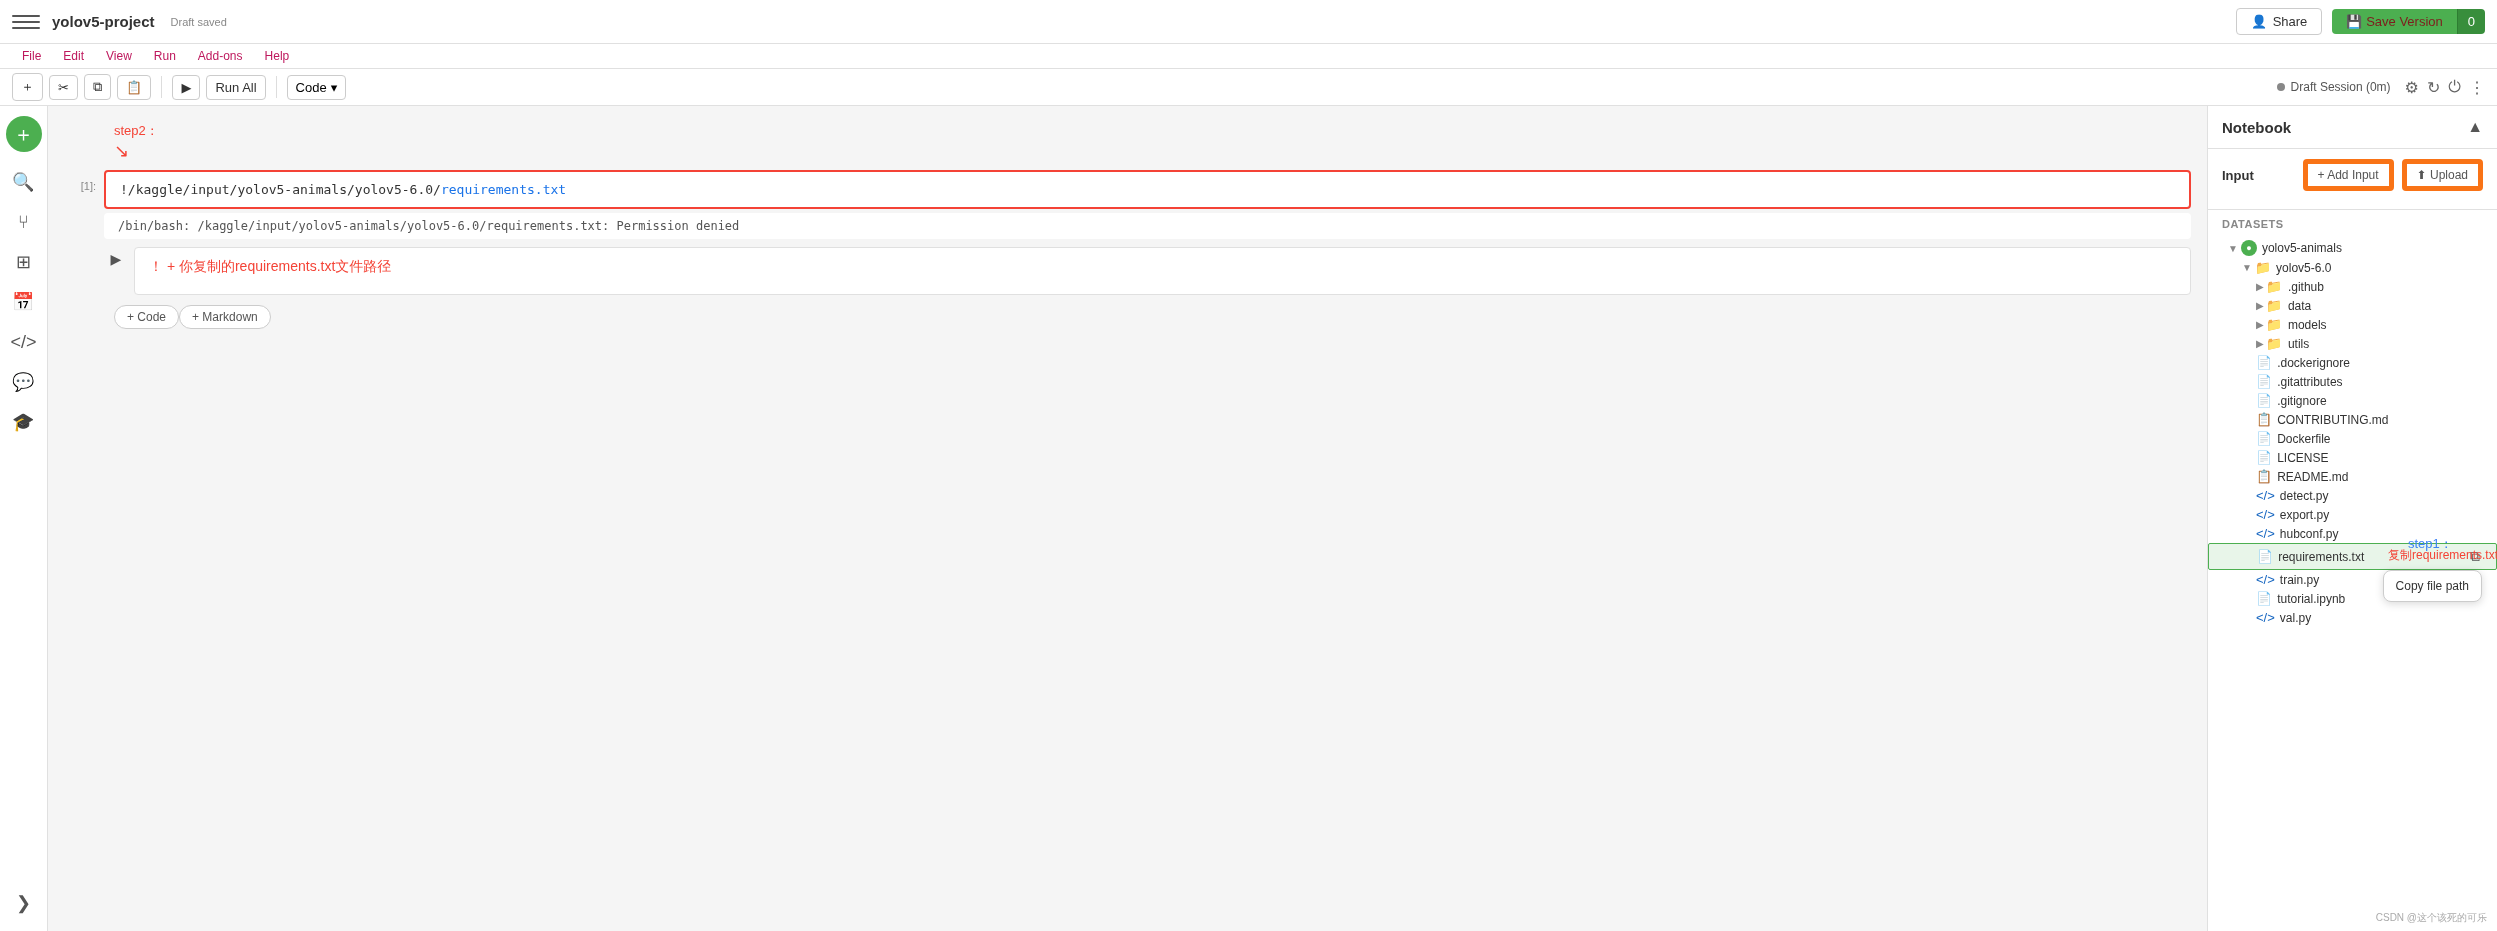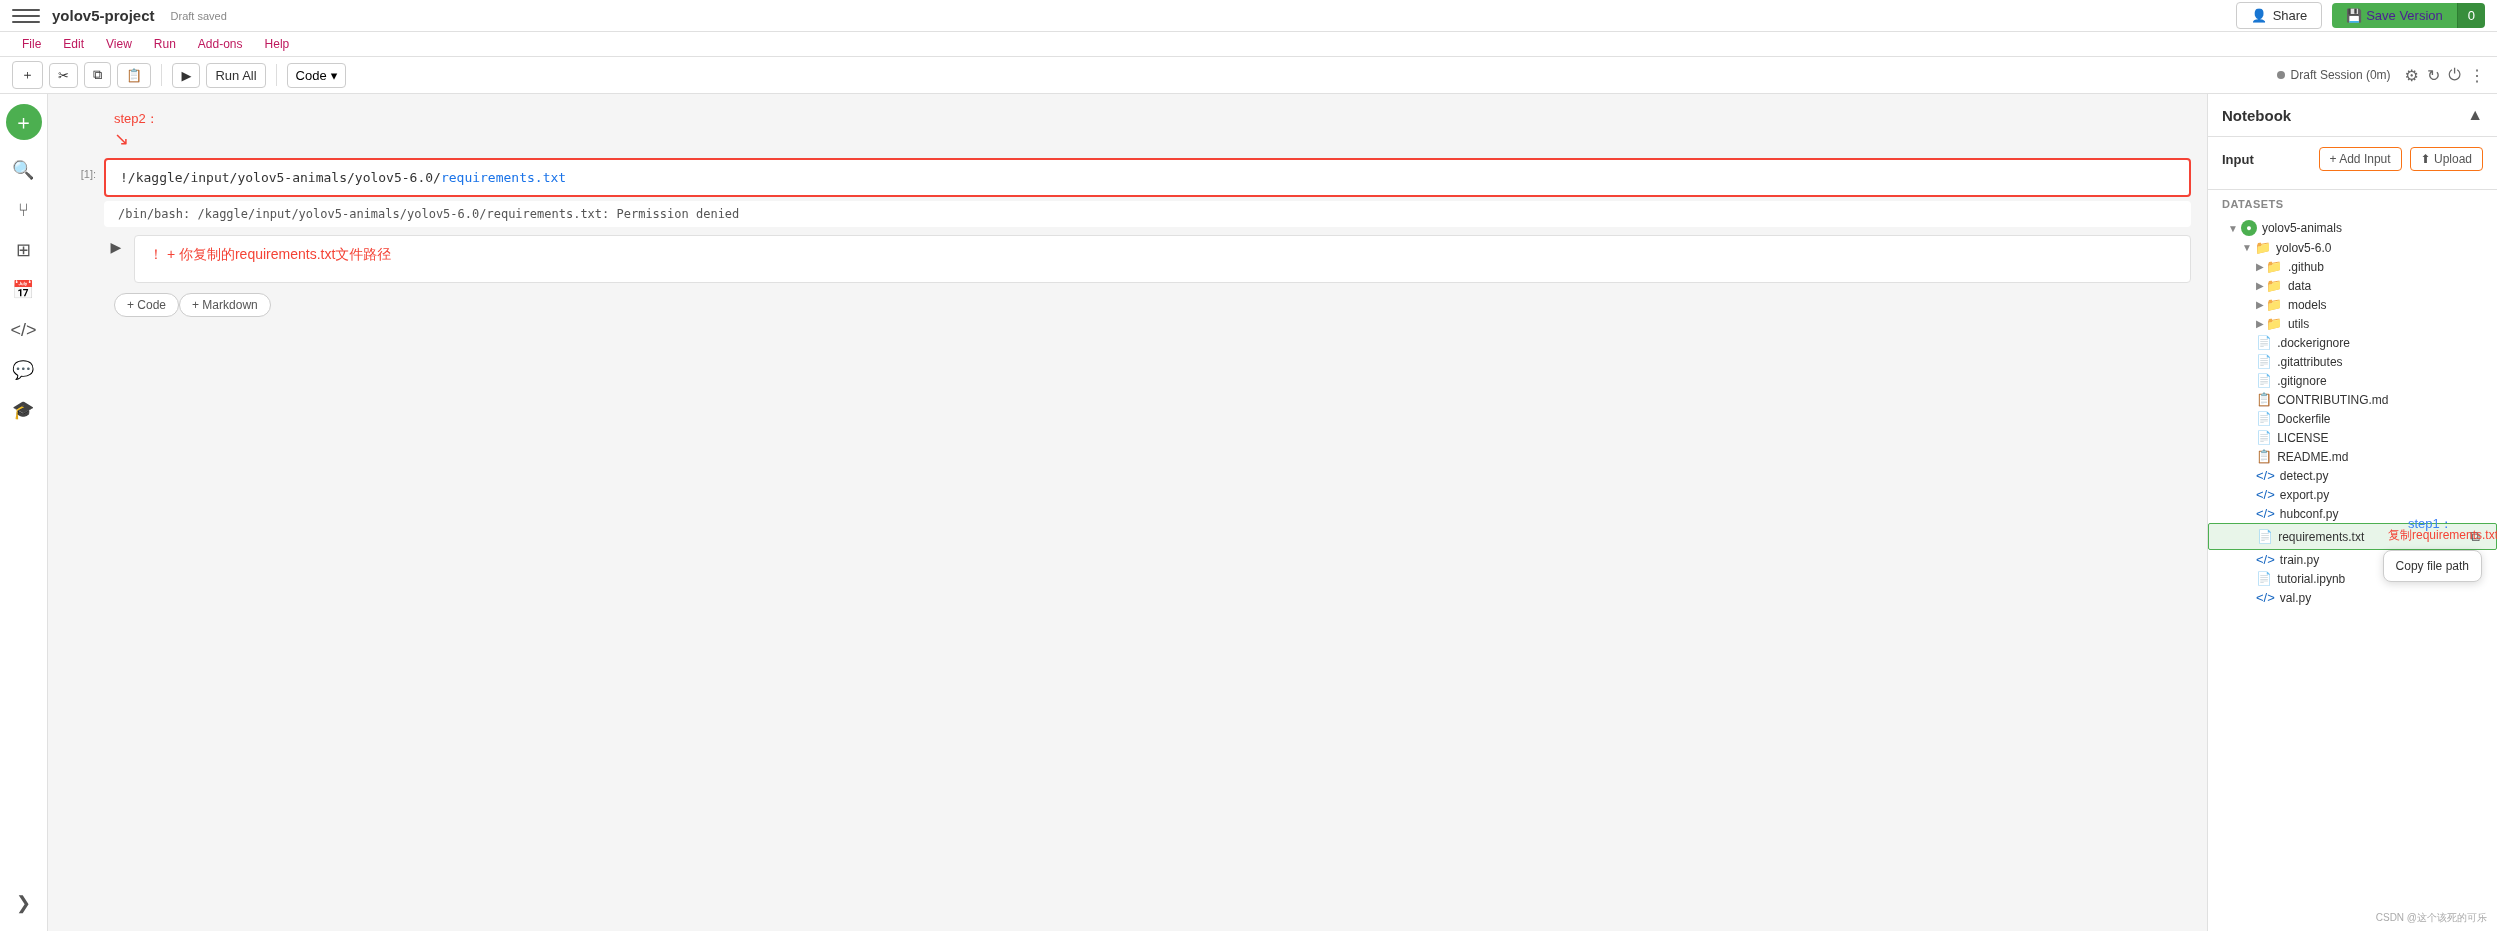--- a/index.html
+++ b/index.html
@@ -1,27 +1,27 @@
 <!DOCTYPE html>
 <html><head>
   <meta charset="utf-8">
   <style>
     * { box-sizing: border-box; margin: 0; padding: 0; }
     body { font-family: 'Segoe UI', Arial, sans-serif; font-size: 13px; background: #f8f8f8; display: flex; flex-direction: column; height: 100vh; overflow: hidden; }
 
     
-    .top-bar { display: flex; align-items: center; background: #fff; border-bottom: 1px solid #e0e0e0; padding: 0 12px; height: 32px; gap: 12px; }
+    .top-bar { display: flex; align-items: center; background: #fff; border-bottom: 1px solid #e0e0e0; padding: 0 12px; height: 44px; gap: 12px; }
     .hamburger { width: 28px; height: 28px; display: flex; flex-direction: column; justify-content: center; gap: 4px; cursor: pointer; }
     .hamburger span { display: block; height: 2px; background: #555; border-radius: 1px; }
     .project-title { font-size: 15px; font-weight: 600; color: #333; }
     .draft-saved { font-size: 11px; color: #888; margin-left: 4px; }
     .top-bar-right { margin-left: auto; display: flex; align-items: center; gap: 10px; }
     .share-btn { display: flex; align-items: center; gap: 5px; padding: 5px 14px; border: 1px solid #ccc; border-radius: 4px; background: #fff; cursor: pointer; font-size: 13px; color: #333; }
     .save-version-btn { display: flex; align-items: center; gap: 0; border-radius: 4px; overflow: hidden; cursor: pointer; }
-    .save-version-main { background: #4CAF50; color: #4c1d95; padding: 5px 14px; font-size: 13px; border: none; cursor: pointer; }
+    .save-version-main { background: #4CAF50; color: #7f1d1d; padding: 5px 14px; font-size: 13px; border: none; cursor: pointer; }
     .save-version-num { background: #388E3C; color: #fff; padding: 5px 10px; font-size: 13px; border: none; cursor: pointer; border-left: 1px solid #2e7d32; }
 
     
     .menu-bar { display: flex; align-items: center; background: #fff; border-bottom: 1px solid #e0e0e0; padding: 2px 12px; gap: 2px; font-size: 12px; }
     .menu-item { padding: 3px 10px; cursor: pointer; color: #be185d; border-radius: 3px; }
 
     
     .toolbar { display: flex; align-items: center; background: #fff; border-bottom: 1px solid #e0e0e0; padding: 4px 12px; gap: 6px; }
     .toolbar-btn { padding: 4px 8px; border: 1px solid #ccc; border-radius: 4px; background: #fff; cursor: pointer; font-size: 13px; display: flex; align-items: center; gap: 4px; color: #333; }
     .toolbar-sep { width: 1px; height: 22px; background: #ddd; margin: 0 4px; }
@@ -57,21 +57,21 @@
 
     
     .right-panel { width: 290px; background: #fff; border-left: 1px solid #e0e0e0; display: flex; flex-direction: column; overflow: hidden; }
     .right-panel-header { display: flex; align-items: center; justify-content: space-between; padding: 12px 14px; border-bottom: 1px solid #e0e0e0; }
     .right-panel-title { font-size: 15px; font-weight: 600; color: #333; }
     .collapse-btn { cursor: pointer; color: #555; font-size: 16px; }
     .input-section { padding: 10px 14px; border-bottom: 1px solid #e0e0e0; }
     .input-section-header { display: flex; align-items: center; justify-content: space-between; margin-bottom: 8px; }
     .input-section-title { font-size: 13px; font-weight: 600; color: #333; }
     .input-btns { display: flex; gap: 8px; }
-    .input-btn { display: flex; align-items: center; gap: 4px; padding: 4px 10px; border: 1px solid #f97316; border-radius: 4px; background: #fff; cursor: pointer; font-size: 12px; color: #555; }
+    .input-btn { display: flex; align-items: center; gap: 4px; padding: 4px 10px; border: 5px solid #f97316; border-radius: 4px; background: #fff; cursor: pointer; font-size: 12px; color: #555; }
     .datasets-label { font-size: 11px; font-weight: 600; color: #888; text-transform: uppercase; letter-spacing: 0.5px; margin-top: 8px; margin-bottom: 4px; padding: 0 14px; }
 
     
     .file-tree { flex: 1; overflow-y: auto; padding: 4px 0; }
     .tree-item { display: flex; align-items: center; padding: 2px 14px; cursor: pointer; font-size: 12px; color: #333; position: relative; }
     .tree-item.selected { background: #e8f5e9; border: 1px solid #4CAF50; border-radius: 2px; }
     .tree-indent-1 { padding-left: 20px; }
     .tree-indent-2 { padding-left: 34px; }
     .tree-indent-3 { padding-left: 48px; }
     .tree-icon { margin-right: 5px; font-size: 13px; flex-shrink: 0; }

